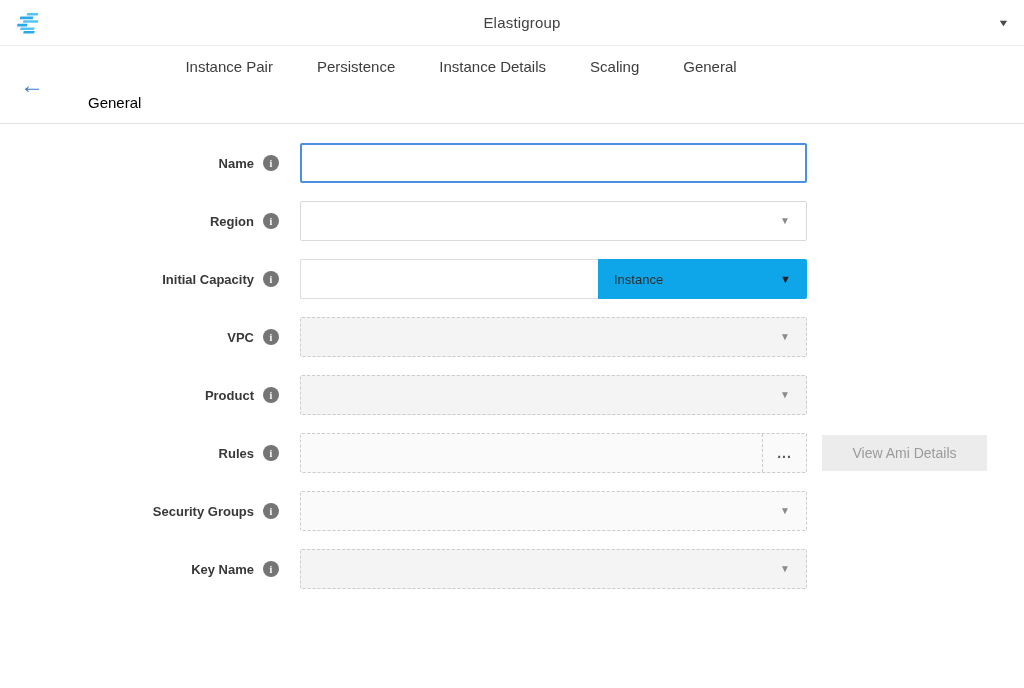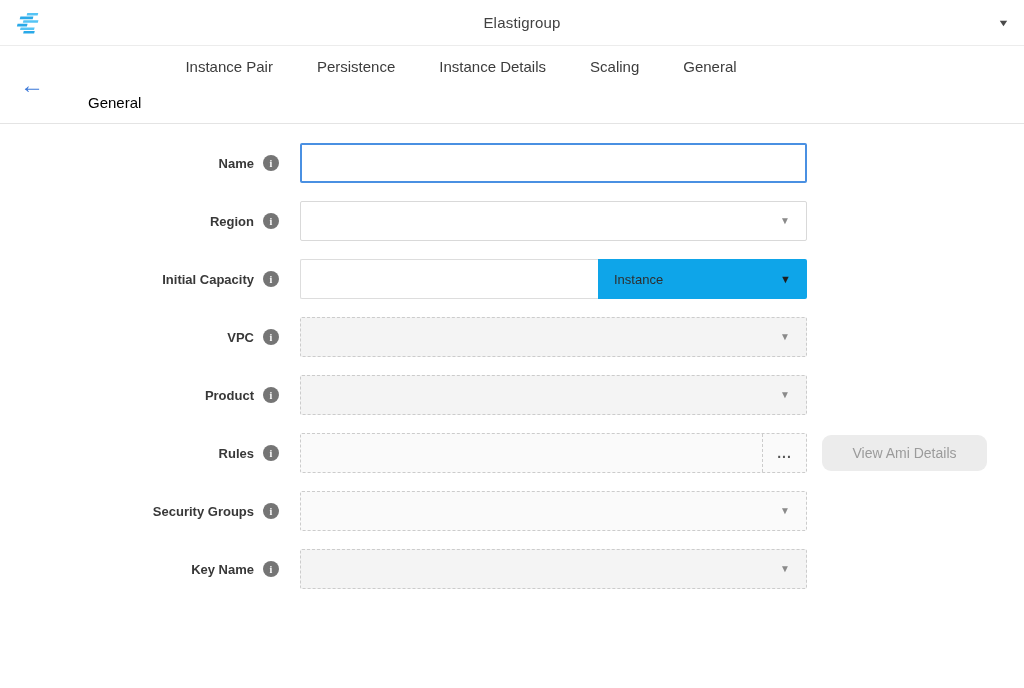--- a/index.html
+++ b/index.html
@@ -48,21 +48,21 @@
     justify-content: space-between; padding: 0 16px; cursor: pointer; border-radius: 0 2px 2px 0; }
   .unit-select .unit-label { font-size: 13px; color: #2e2e2e; }
   .unit-select .caret-dark { font-size: 11px; color: #1e1e1e; }
 
   .file-box { display: flex; }
   .ellipsis-cell { position: absolute; right: 0; top: 0; width: 44px; height: 38px;
     border-left: 1px dashed #cccccc; display: flex; align-items: center; justify-content: center;
     font-size: 14px; color: #555; letter-spacing: 1px; cursor: pointer; font-weight: bold; }
 
   .side-btn { margin-left: 15px; width: 165px; height: 36px; background: #ececec; color: #9b9b9b;
-    font-size: 14px; border: none; border-radius: 9px; display: flex; align-items: center;
+    font-size: 14px; border: none; border-radius: 0; display: flex; align-items: center;
     justify-content: center; flex: 0 0 auto; cursor: default; }
 </style>
 </head>
 <body>
 
 <div class="app-header">
   <svg class="logo" viewBox="0 0 26 26">
     <g transform="skewX(-14) translate(5,0)">
       <rect x="7" y="3" width="11" height="2.6" fill="#55c4f5"></rect>
       <rect x="1" y="6.6" width="13" height="2.6" fill="#2aa9e8"></rect>

